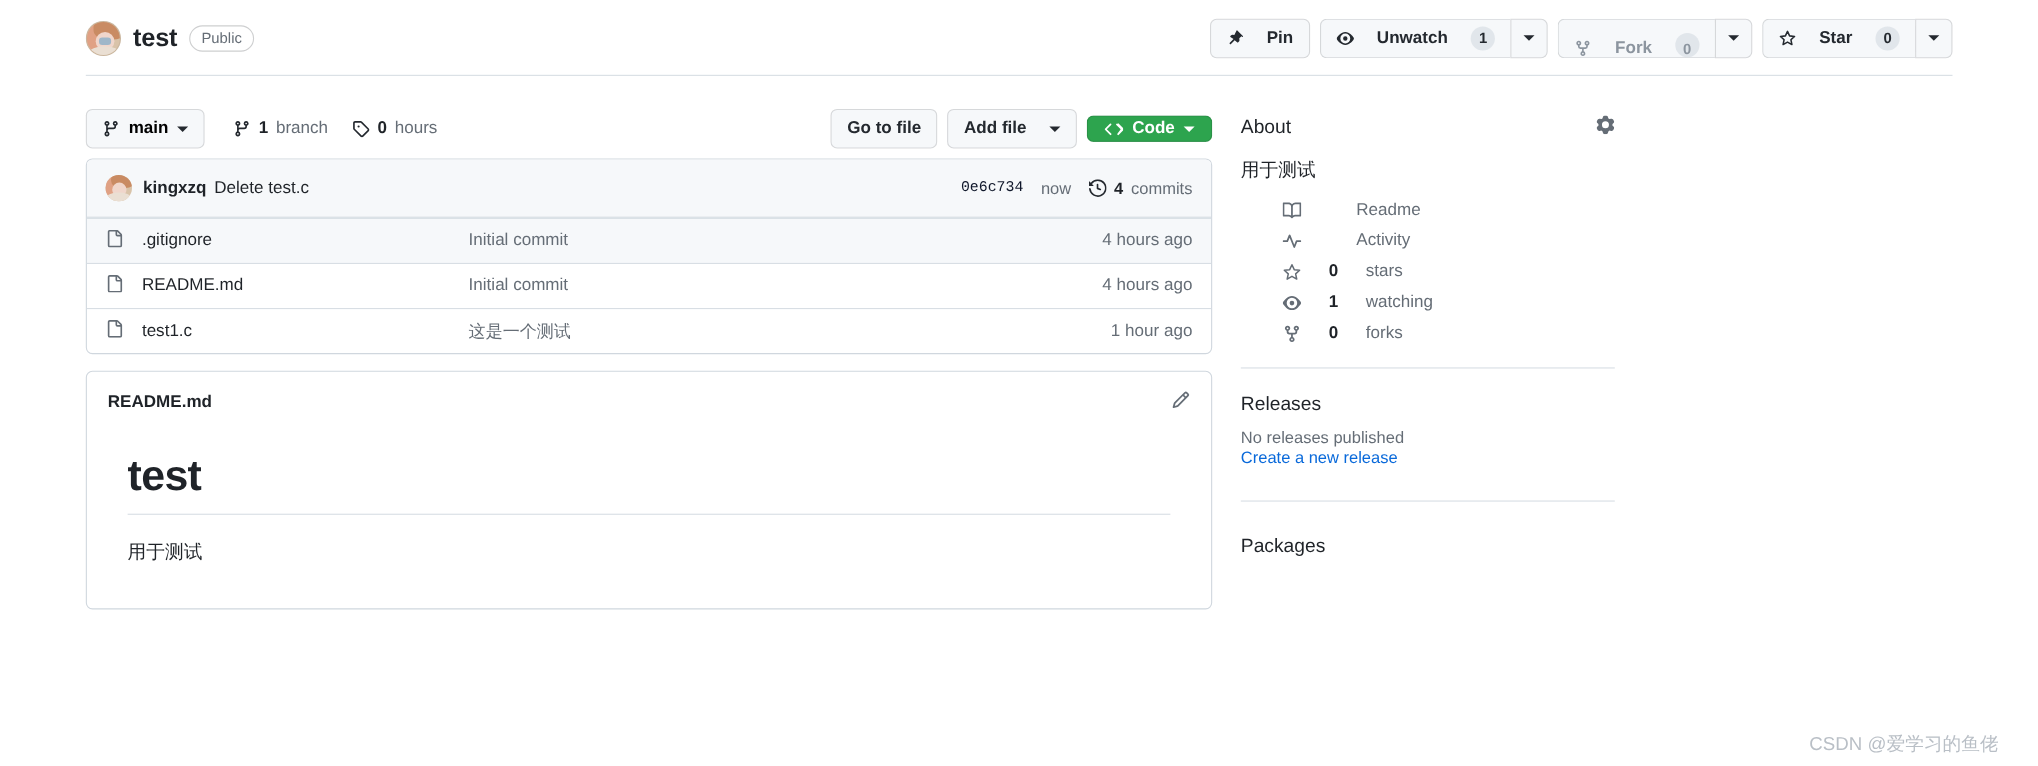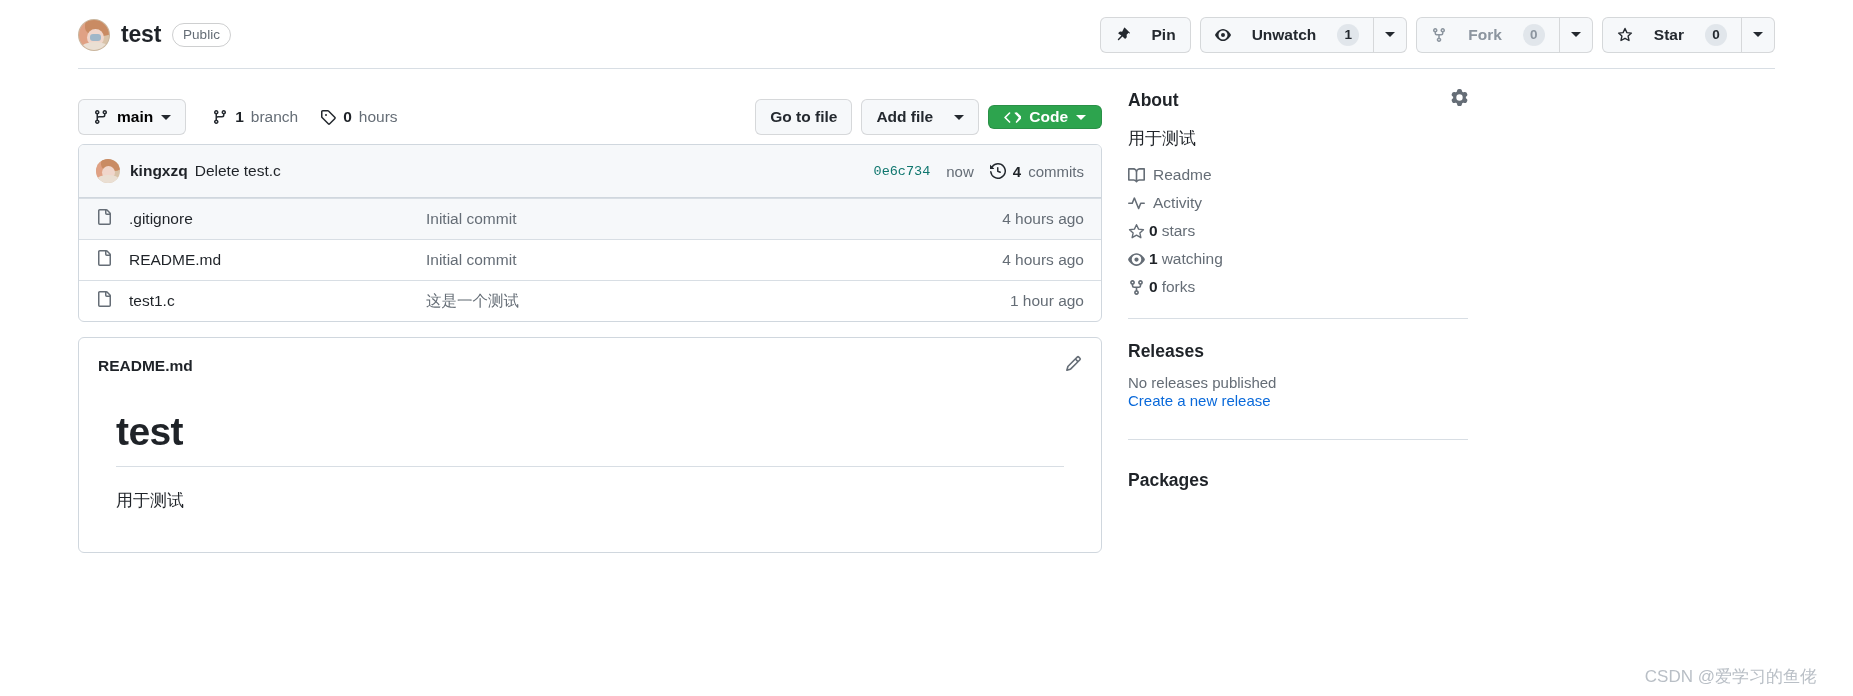--- a/index.html
+++ b/index.html
@@ -37,21 +37,21 @@
     justify-content: center;
     min-width: 22px;
     height: 22px;
     padding: 0 6px;
     border-radius: 11px;
     background: rgba(208,215,222,0.55);
     font-size: 13.5px;
     font-weight: bold;
     color: #24292f;
   }
-  .btn.disabled, .btn.disabled .cnt { color: #8c959f; }
+  .btn.disabled, .btn.disabled .cnt { color: #8c959f; align-items: flex-end; }
   .split {
     display: inline-flex;
     align-items: stretch;
   }
   .split > .btn:first-child {
     border-top-right-radius: 0;
     border-bottom-right-radius: 0;
     border-right: none;
   }
   .split > .caretbtn {
@@ -212,21 +212,21 @@
     width: 24px; height: 24px; border-radius: 50%;
     overflow: hidden; flex: none; margin-right: 10px;
     position: relative; background: #d9c3a9;
   }
   .commit-author { font-weight: bold; color: #1f2328; margin-right: 7px; cursor: pointer; }
   .commit-msg { color: #1f2328; cursor: pointer; }
   .commit-right { margin-left: auto; display: flex; align-items: center; gap: 16px; }
   .commit-sha {
     font-family: "Liberation Mono", monospace;
     font-size: 13.5px;
-    color: #0f766e;
+    color: #0f172a;
     cursor: pointer;
   }
   .commit-when { font-size: 15px; color: #656d76; }
   .commits-link {
     display: inline-flex; align-items: center; gap: 7px;
     font-size: 15px; color: #656d76; cursor: pointer;
   }
   .commits-link b { color: #1f2328; }
 
   .frow {
@@ -266,36 +266,37 @@
     margin: 18px 0 11px 0;
     padding-bottom: 12px;
     border-bottom: 1px solid #d8dee4;
     color: #1f2328;
   }
   .readme-p { font-size: 17px; color: #1f2328; margin: 22px 0 0 0; }
 
   
   .side-h {
     display: flex;
-    align-items: flex-end;
+    align-items: flex-start;
     font-size: 17.5px;
-    font-weight: bold;
+    font-weight: normal;
     color: #1f2328;
-    margin: 0 0 12px 0;
+    margin: 16px 0 12px 0;
   }
   .side-gear { margin-left: auto; color: #656d76; cursor: pointer; }
   .side-desc { font-size: 17px; color: #1f2328; margin: 16px 0 16px 0; }
   .side-list { display: flex; flex-direction: column; gap: 10px; }
   .side-item {
     display: flex;
     align-items: center;
-    gap: 4px;
+    gap: 25px;
     font-size: 15.5px;
     color: #656d76;
     cursor: pointer;
+    margin-left: 38px;
   }
   .side-item .si { width: 17px; color: #656d76; display: inline-flex; flex: none; }
   .side-item b { color: #1f2328; font-weight: bold; }
   .side-sep { height: 1px; background: #d8dee4; margin: 22px 0 0 0; }
   .rel-head { margin-top: 22px; }
   .rel-none { font-size: 15px; color: #656d76; margin-top: 2px; }
   .rel-link { font-size: 15px; color: #0969da; cursor: pointer; margin-top: 1px; }
 
   .watermark {
     position: absolute;

